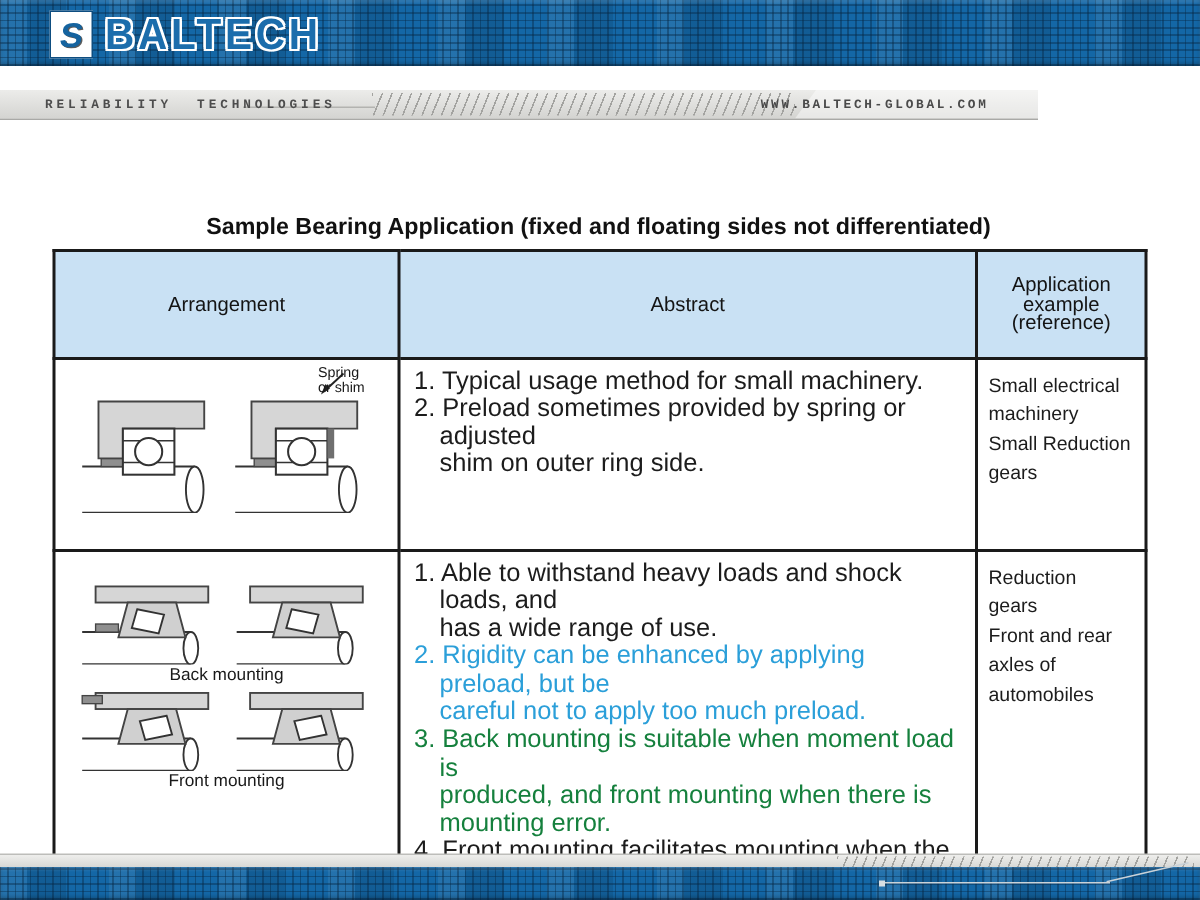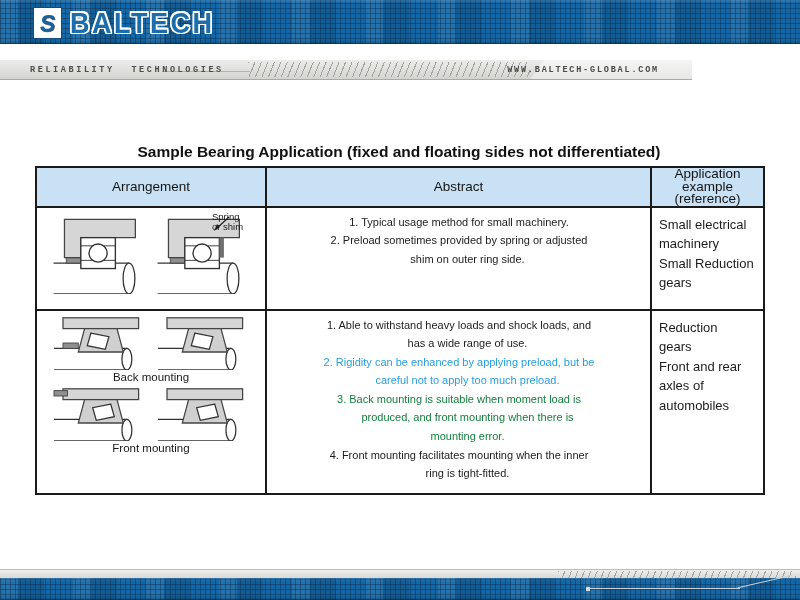--- a/index.html
+++ b/index.html
@@ -49,40 +49,40 @@
   .band-bottom .foot-dot{position:absolute;left:586px;top:8.5px;width:4px;height:4px;background:#d7dee3;}
   .band-bottom .foot-diag{position:absolute;left:737px;top:3px;width:56px;height:1px;background:#c9d2d8;
     transform:rotate(-13deg);}
 
   
   .title{position:absolute;left:35px;top:143px;width:728px;text-align:center;
     font-size:15.5px;font-weight:bold;color:#111;}
 
   table.main{position:absolute;left:35px;top:166px;width:728px;border-collapse:collapse;
     table-layout:fixed;}
-  table.main td,table.main th{border:2px solid #1a1a1a;padding:0;vertical-align:top;}
+  table.main td,table.main th{border:2px solid #1a1a1a;padding:16px;vertical-align:top;}
   col.c1{width:230px;} col.c2{width:385px;} col.c3{width:113px;}
   tr.hdr th{height:30px;background:#c9e1f4;font-weight:normal;color:#141414;
     vertical-align:middle;text-align:center;font-size:13.5px;}
   th.app-hdr{font-size:11px;line-height:12.5px;}
   .preline{white-space:pre-line;}
 
   td.arr{position:relative;}
   tr.r1 td{height:94px;} tr.r2 td{height:175px;margin-left:16px;}
 
   .diag-row{display:flex;justify-content:center;align-items:flex-start;gap:8px;padding-top:6px;}
   .diag{display:block;}
   .caption{text-align:center;font-size:11.5px;color:#191919;line-height:12px;margin-top:1px;}
   .spring-note{position:absolute;right:17px;top:4px;width:36px;font-size:9.5px;line-height:10.5px;
     color:#191919;}
   .spring-arrow{position:absolute;right:34px;top:7px;}
 
   td.abs{padding:5px 8px 0 9px !important;}
-  .abs-item{font-size:11px;line-height:18.6px;color:#1c1c1c;
-    padding-left:17px;text-indent:-17px;white-space:pre-line;text-align:center;}
+  .abs-item{font-size:17px;line-height:18.6px;color:#1c1c1c;
+    padding-left:17px;text-indent:-17px;white-space:pre-line;}
 
   td.app{padding:7px 4px 0 7px !important;}
   .app-text{font-size:13px;line-height:19.5px;color:#1c1c1c;white-space:pre-line;}
 
   .defs-svg{position:absolute;width:0;height:0;overflow:hidden;}
 </style>
 </head>
 <body>
 
 <div class="slide">

